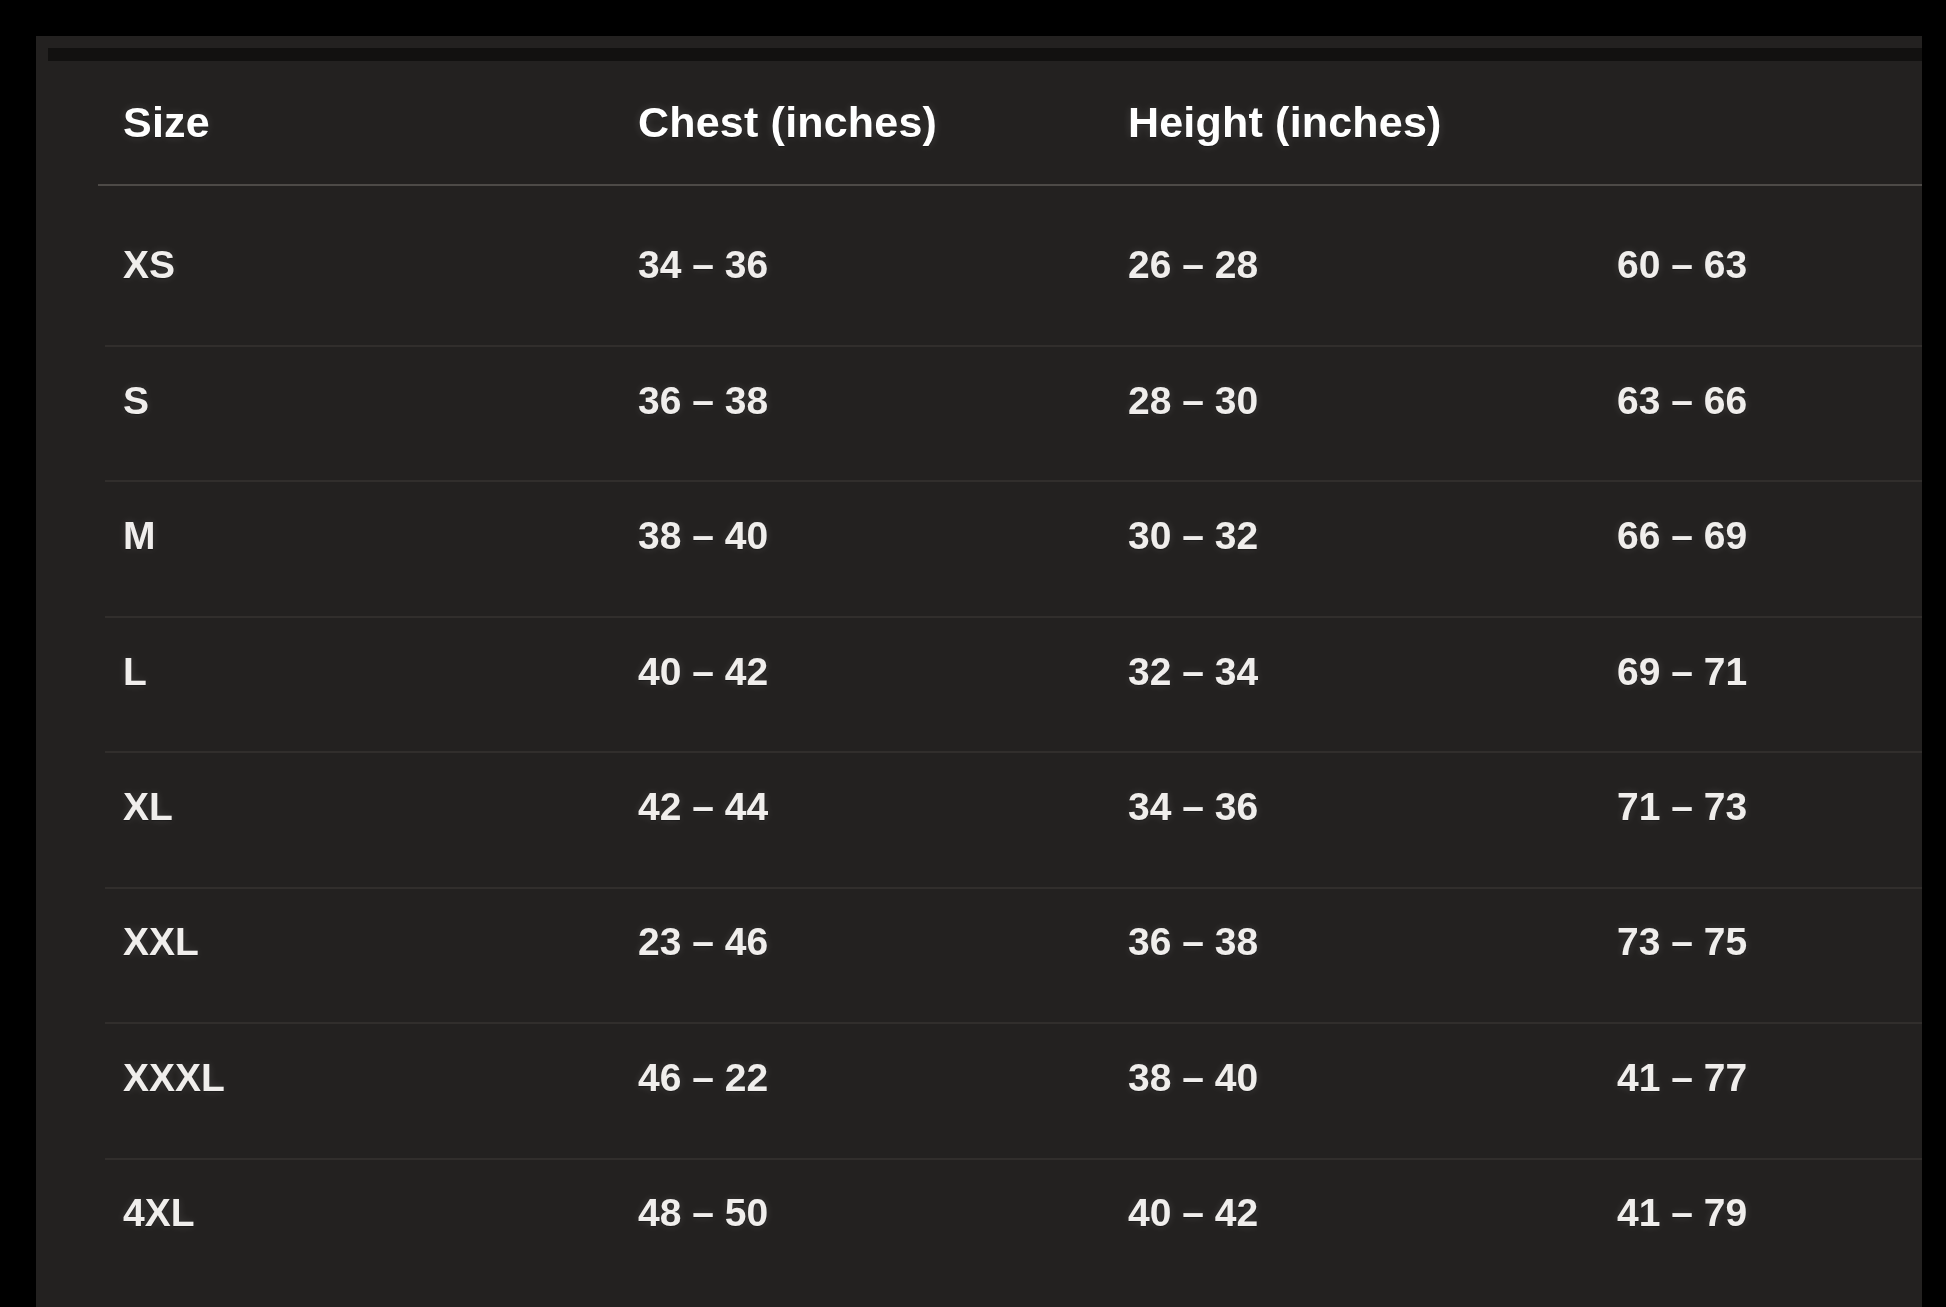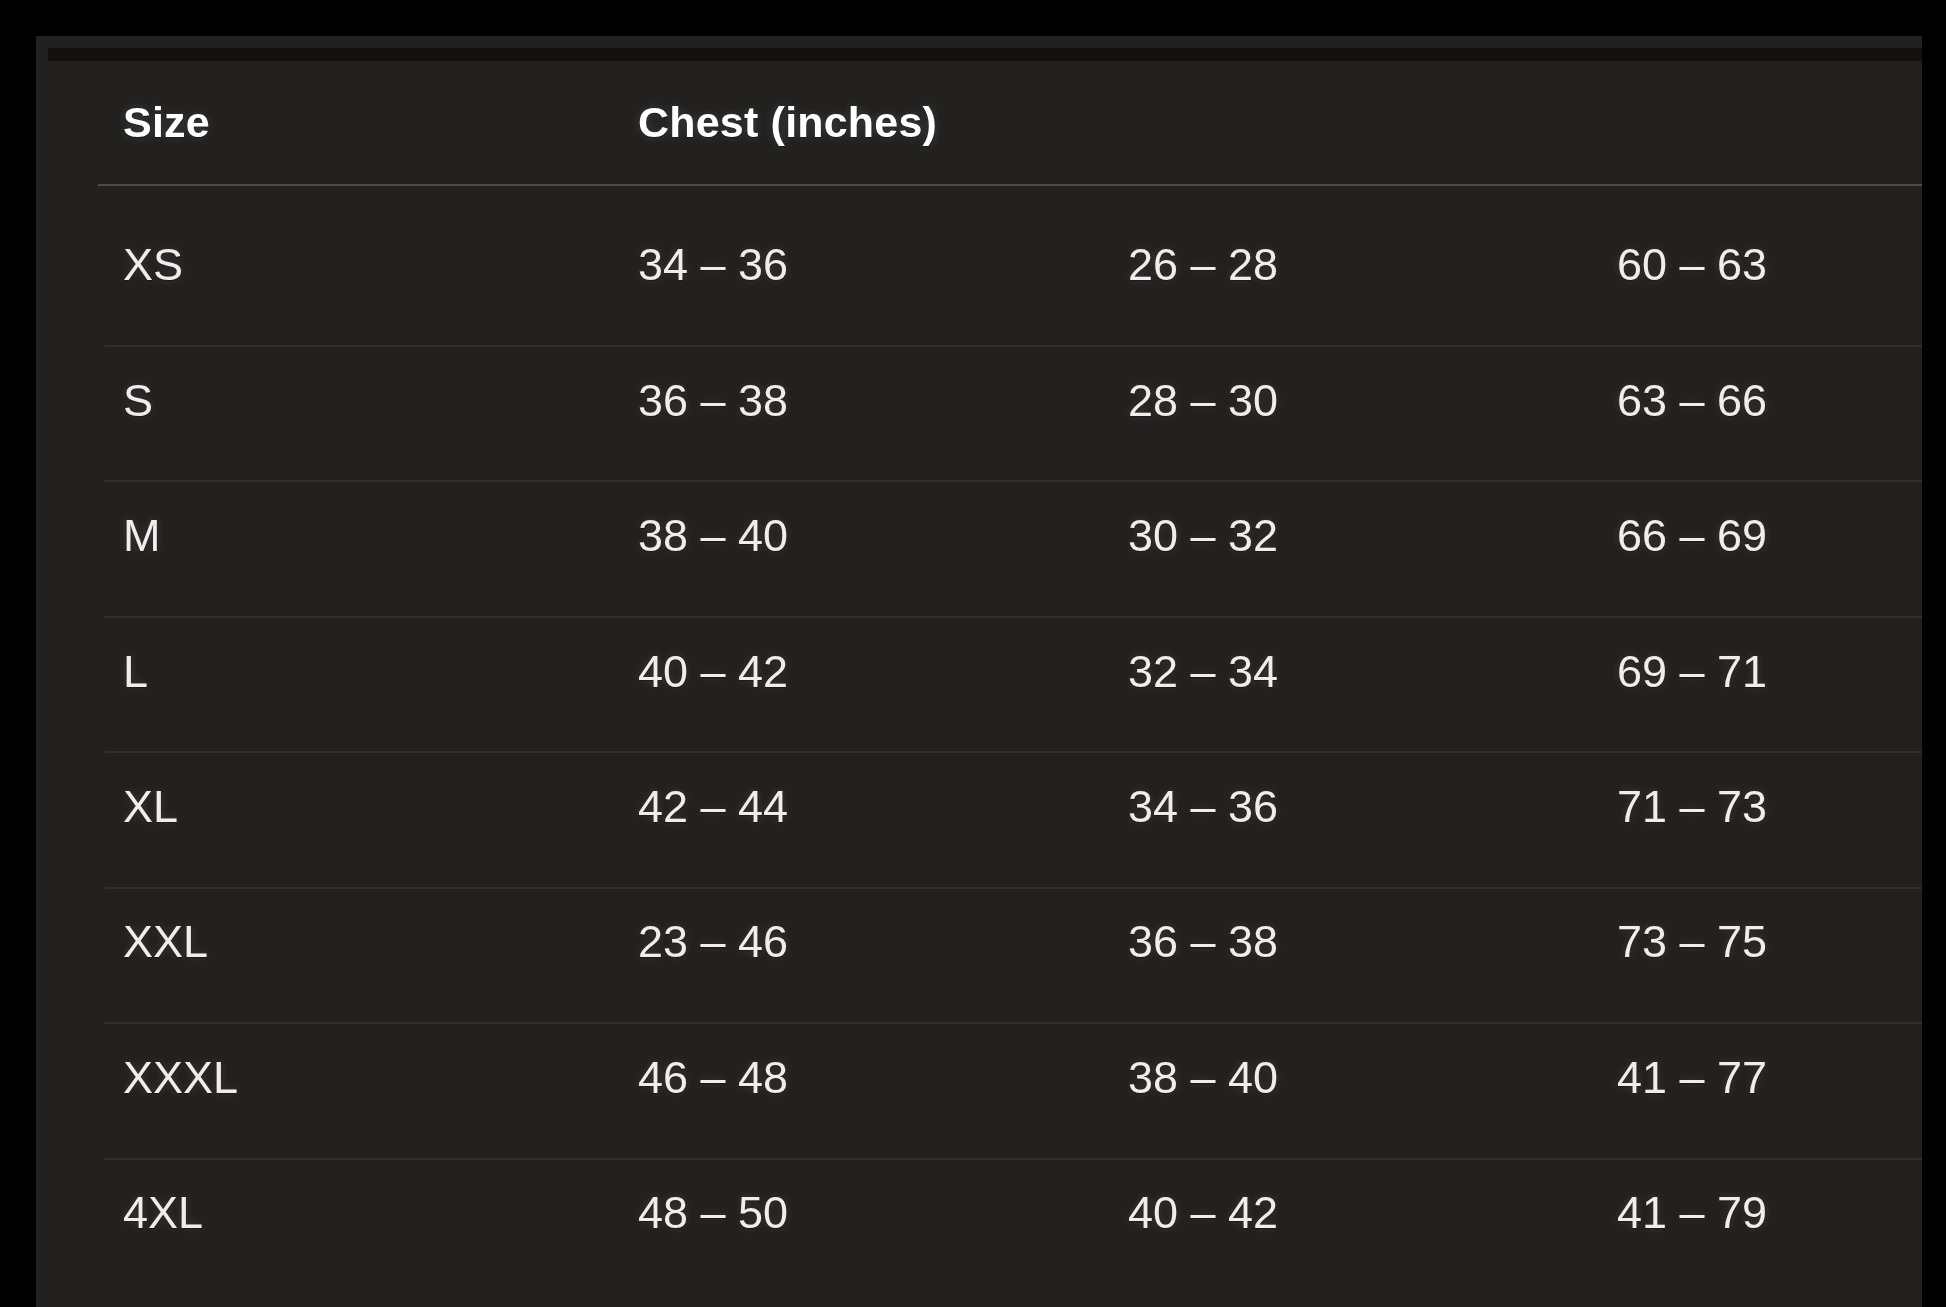--- a/index.html
+++ b/index.html
@@ -55,35 +55,36 @@
     position: absolute;
     top: 0;
     left: 57px;
     right: 46px;
     height: 2px;
     background: var(--row-divider);
     opacity: 0.8;
   }
   .bcell {
     color: var(--body-text);
-    font-size: 45px;
-    font-weight: 400;
+    font-size: 39px;
+    font-weight: 700;
     text-shadow: 0 0 9px rgba(255,255,255,0.13), 0 1px 1px rgba(0,0,0,0.45);
     white-space: nowrap;
   }
 </style>
 </head>
 <body>
 
 <div class="screen">
   <div class="edge top"></div>
 
   <div class="hrow">
     <div class="hcell">Size</div>
     <div class="hcell">Chest (inches)</div>
+    <div class="hcell">Height (inches)</div>
   </div>
   <div class="hdivider"></div>
 
   <div class="brow">
     <div class="bcell">XS</div>
     <div class="bcell">34 – 36</div>
     <div class="bcell">26 – 28</div>
     <div class="bcell">60 – 63</div>
   </div>
 
@@ -117,21 +118,21 @@
 
   <div class="brow">
     <div class="bcell">XXL</div>
     <div class="bcell">23 – 46</div>
     <div class="bcell">36 – 38</div>
     <div class="bcell">73 – 75</div>
   </div>
 
   <div class="brow">
     <div class="bcell">XXXL</div>
-    <div class="bcell">46 – 48</div>
+    <div class="bcell">46 – 22</div>
     <div class="bcell">38 – 40</div>
     <div class="bcell">41 – 77</div>
   </div>
 
   <div class="brow">
     <div class="bcell">4XL</div>
     <div class="bcell">48 – 50</div>
     <div class="bcell">40 – 42</div>
     <div class="bcell">41 – 79</div>
   </div>

